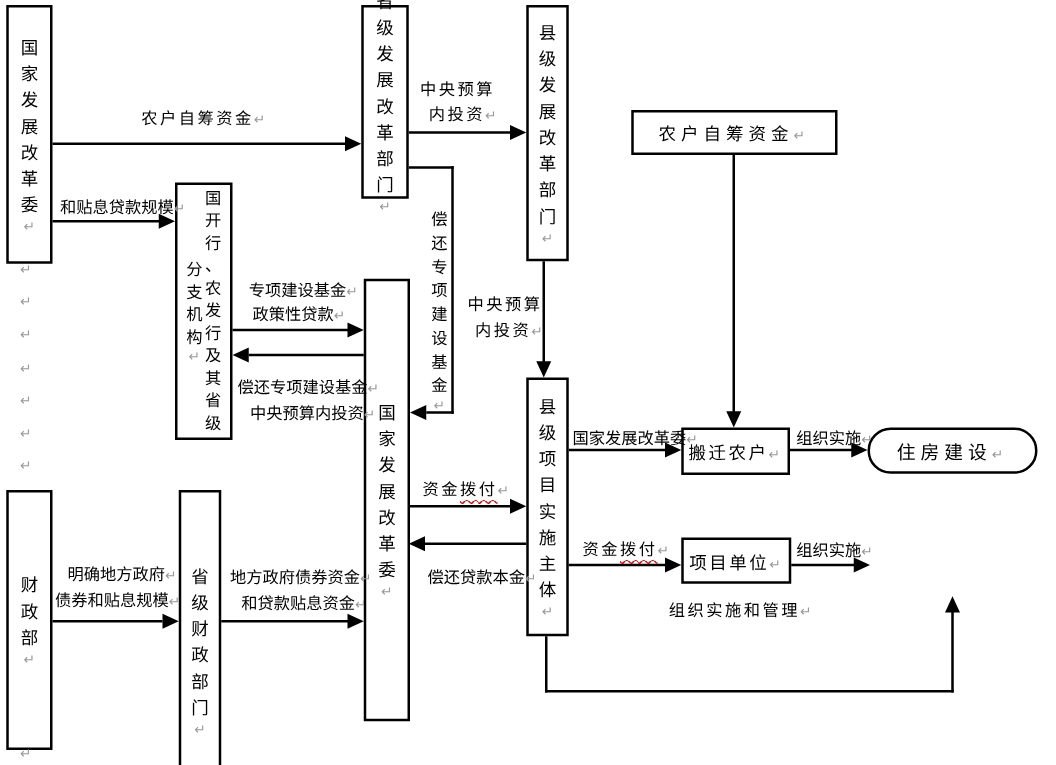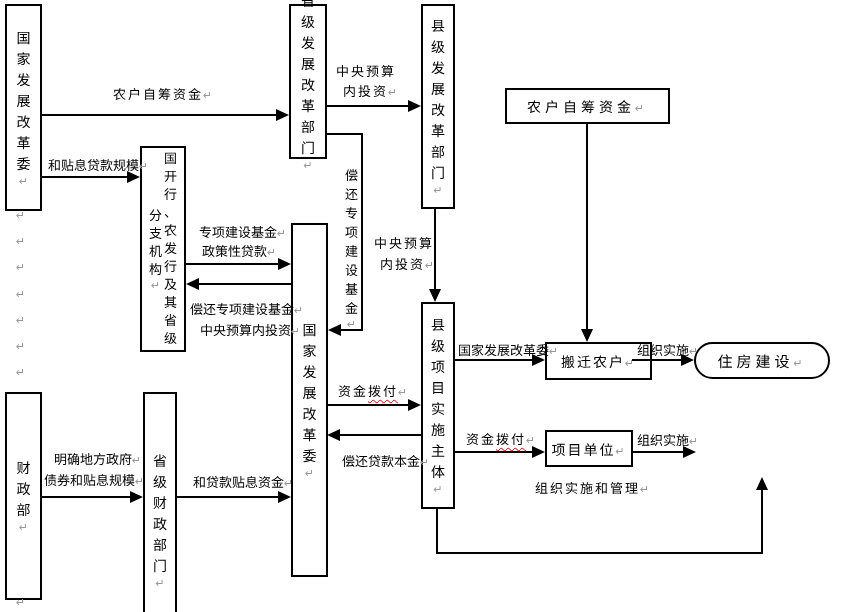--- a/index.html
+++ b/index.html
@@ -76,21 +76,21 @@
   </div>
 
   <div class="box" style="left:291px;top:223px;width:37px;height:354px">
     <div class="vtext"><span>国家发展改革委</span><span class="mark blk">↵</span></div>
   </div>
 
   <div class="box" style="left:421px;top:302px;width:34px;height:207px">
     <div class="vtext"><span>县级项目实施主体</span><span class="mark blk">↵</span></div>
   </div>
 
-  <div class="box" style="left:545px;top:342px;width:107px;height:38px">
+  <div class="box" style="left:545px;top:342px;width:87px;height:38px">
     <div class="hbox-text ls2"><span>搬迁农户</span><span class="mark">↵</span></div>
   </div>
 
   <div class="box round" style="left:694px;top:342px;width:136px;height:37px">
     <div class="hbox-text ls4" style="font-size:15px"><span>住房建设</span><span class="mark">↵</span></div>
   </div>
 
   <div class="box" style="left:545px;top:430px;width:88px;height:37px">
     <div class="hbox-text ls2"><span>项目单位</span><span class="mark">↵</span></div>
   </div>
@@ -185,20 +185,21 @@
 
   <div class="label" style="left:637px;top:340px"><span>组织实施</span><span class="mark">↵</span></div>
 
   <div class="label ls2" style="left:466px;top:429px"><span>资金</span><span class="squig">拨付</span><span class="mark">↵</span></div>
 
   <div class="label" style="left:637px;top:430px"><span>组织实施</span><span class="mark">↵</span></div>
 
   <div class="label" style="left:54px;top:449px"><span>明确地方政府</span><span class="mark">↵</span></div>
   <div class="label" style="left:44px;top:470px"><span>债券和贴息规模</span><span class="mark">↵</span></div>
 
+  <div class="label" style="left:184px;top:451px"><span>地方政府债券资金</span><span class="mark">↵</span></div>
   <div class="label" style="left:193px;top:472px"><span>和贷款贴息资金</span><span class="mark">↵</span></div>
 
   <div class="label ls2" style="left:535px;top:478px"><span>组织实施和管理</span><span class="mark">↵</span></div>
 
   <div class="para-col">
     <span class="mark">↵</span>
     <span class="mark">↵</span>
     <span class="mark">↵</span>
     <span class="mark">↵</span>
     <span class="mark">↵</span>

